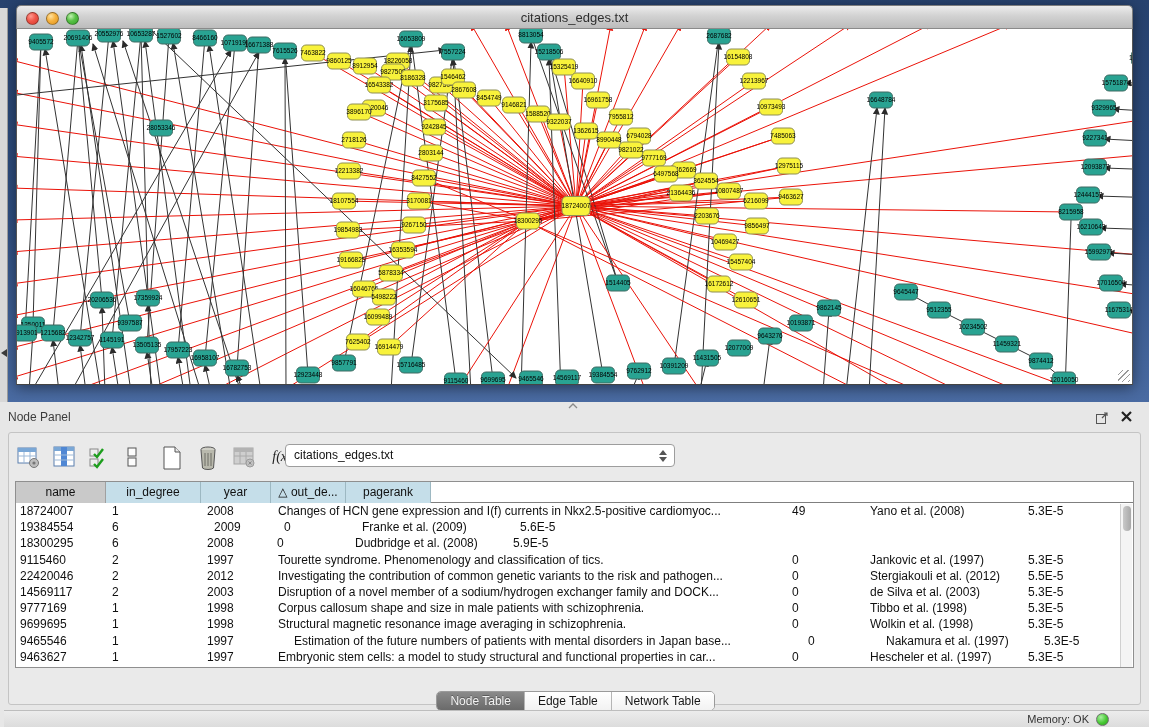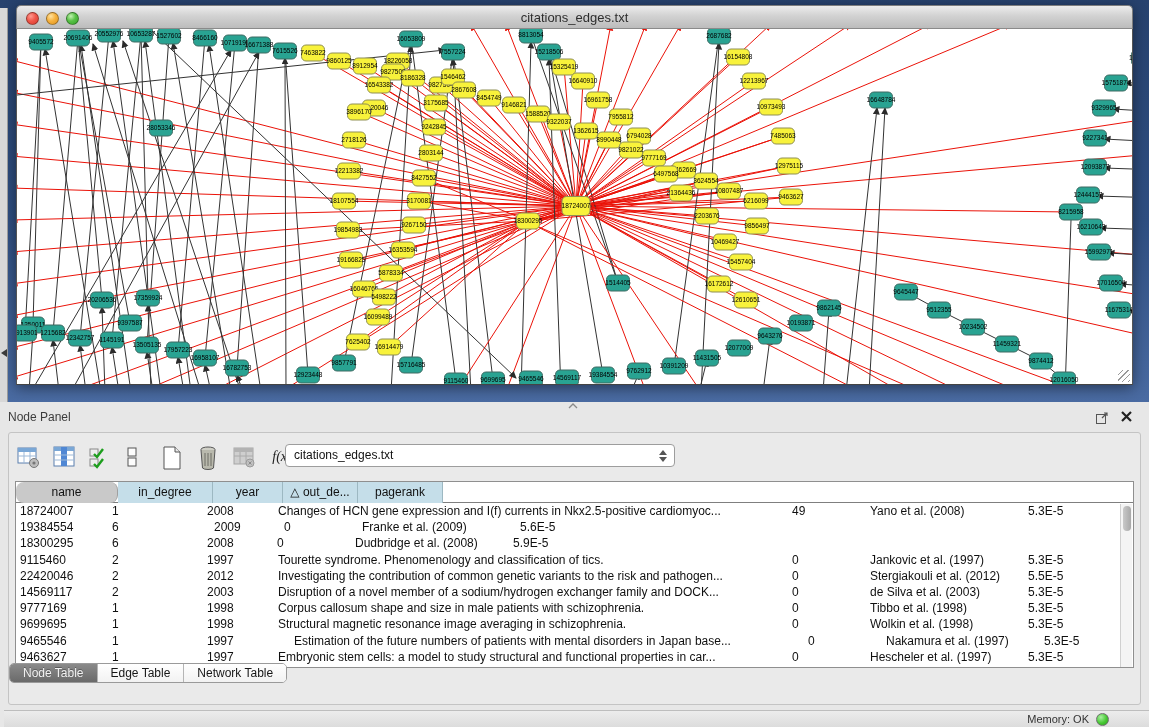--- a/index.html
+++ b/index.html
@@ -44,21 +44,21 @@
   #grid { position:absolute; left:6px; top:48px; width:1119px; height:187px; background:#fff; border:1px solid #8f8f8f; }
   #grid-header { display:flex; height:21px; border-bottom:1px solid #7f7f7f; background:#fff; }
   .hcell { height:21px; font-size:12px; color:#111; text-align:center; line-height:20px; background:#c5dee9; border-right:1px solid #9db8c2; overflow:hidden; white-space:nowrap; }
   .hcell.gray { background:#c9c9c9; border-right:1px solid #a0a0a0; }
   #grid-rows { position:relative; }
   .grow { display:flex; height:16.2px; }
   .gcell { font-size:12px; color:#101010; line-height:16px; white-space:nowrap; overflow:hidden; }
   #vscroll { position:absolute; right:1px; top:22px; width:12px; height:163px; background:#f4f4f4; border-left:1px solid #d0d0d0; }
   #vscroll-thumb { position:absolute; left:1.5px; top:2px; width:8px; height:25px; background:linear-gradient(90deg,#c9c9c9,#a8a8a8); border-radius:5px; }
 
-  #tabs-bar { position:absolute; left:0; top:230px; width:1133px; display:flex; justify-content:flex-start; }
+  #tabs-bar { position:absolute; left:0; top:258px; width:1133px; display:flex; justify-content:center; }
   #tabs { display:flex; height:20px; border:1px solid #9a9a9a; border-radius:5px; overflow:hidden; background:#fdfdfd; box-shadow:inset 0 1px 0 rgba(255,255,255,.7); }
   .tab { font-size:12px; padding:2px 13px 0 13px; color:#161616; border-right:1px solid #b5b5b5; background:linear-gradient(180deg,#ffffff,#f2f2f2); }
   .tab:last-child { border-right:none; }
   .tab.sel { background:linear-gradient(180deg,#8a8a8a,#6a6a6a); color:#f2f2f2; text-shadow:0 -1px 0 rgba(0,0,0,.3); }
 
   
   #status-bar { position:absolute; left:4px; top:710px; width:1149px; height:17px; background:linear-gradient(180deg,#ececec,#dcdcdc); border-top:1px solid #bdbdbd; }
   #memory-label { position:absolute; right:64px; top:2px; font-size:11px; color:#333; }
   #memory-led { position:absolute; right:44px; top:1.5px; width:13px; height:13px; border-radius:50%; border:1px solid #6f6f6f; background:radial-gradient(circle at 35% 30%, #a8f0a0 0%, #46c832 55%, #2f9e22 100%); }
 </style>
@@ -857,21 +857,21 @@
       <div id="table-selector">
         <span>citations_edges.txt</span>
         <span id="selector-stepper">
             <div id="step-up"></div>
             <div id="step-down"></div>
           </span>
       </div>
 
       <div id="grid">
         <div id="grid-header">
-            <div class="hcell gray" style="width: 102px; border-radius: 8px;">name</div>
+            <div class="hcell gray" style="width: 90px;">name</div>
             <div class="hcell" style="width: 95px;">in_degree</div>
             <div class="hcell" style="width: 70px;">year</div>
             <div class="hcell" style="width: 75px;">△ out_de...</div>
             <div class="hcell" style="width: 85px;">pagerank</div>
           </div>
         <div id="grid-rows">
             <div class="grow">
               <div class="gcell" style="width: 91px; padding-left: 4px;">18724007</div>
               <div class="gcell" style="width: 95px; padding-left: 5px;">1</div>
               <div class="gcell" style="width: 70px; padding-left: 5px;">2008</div>

